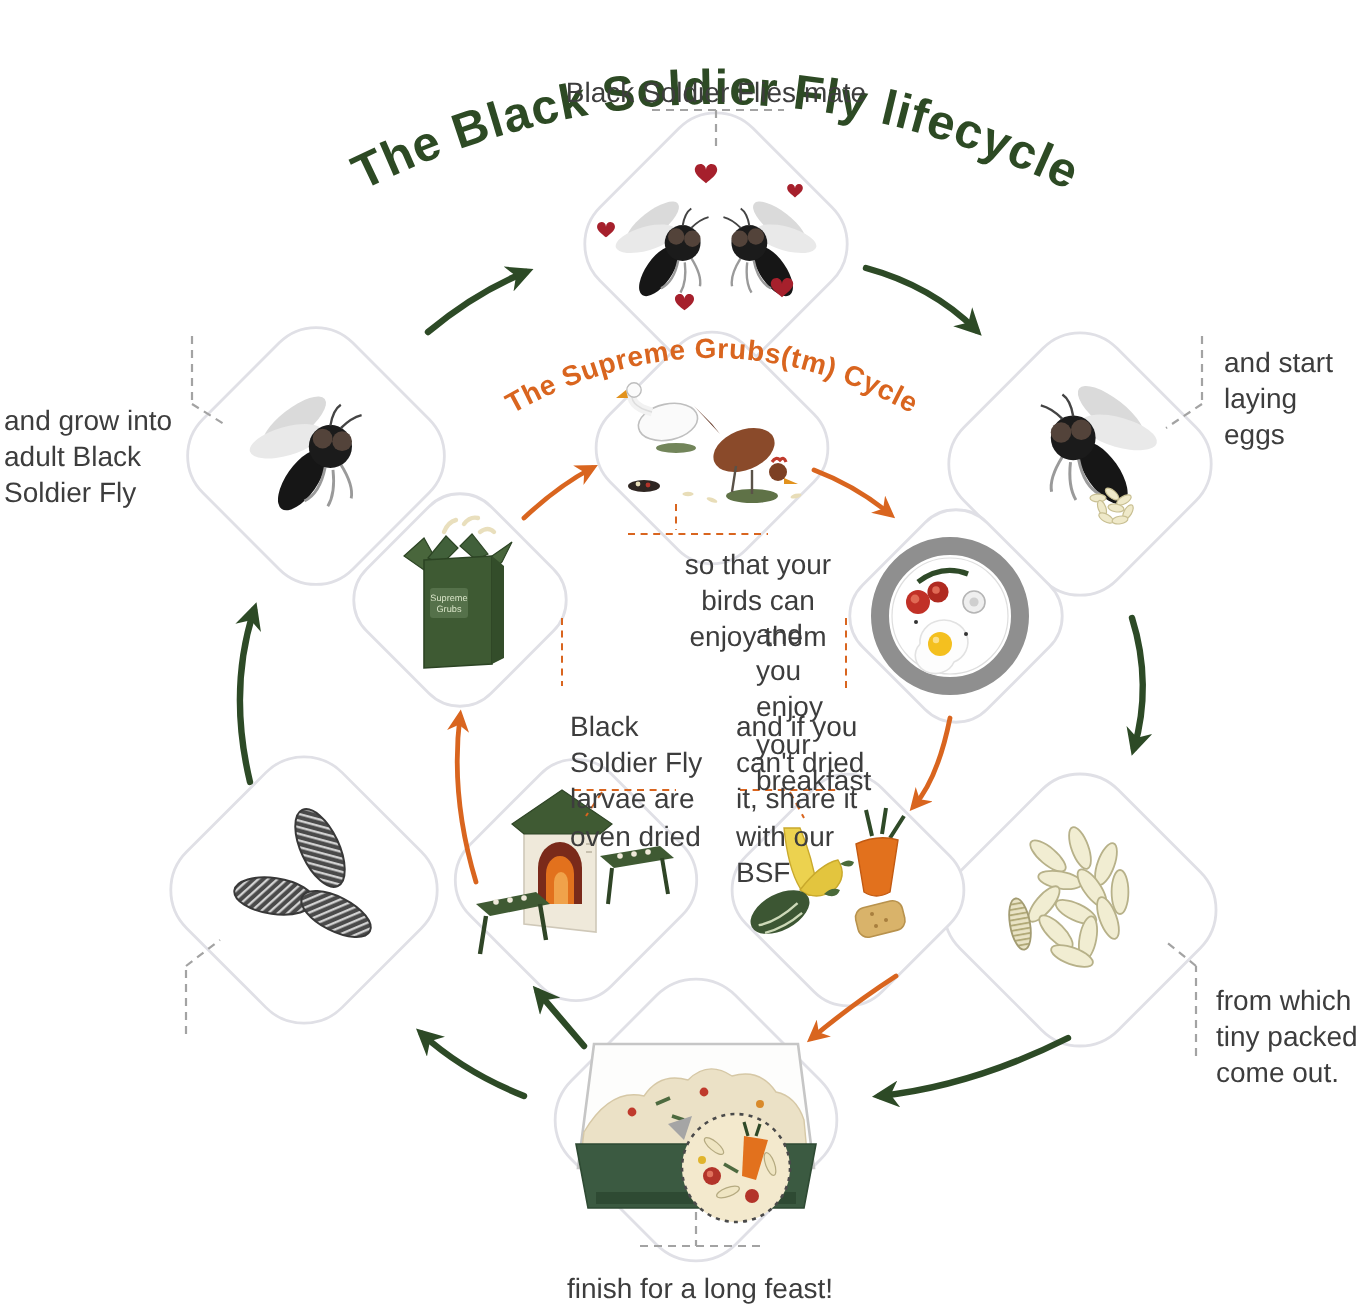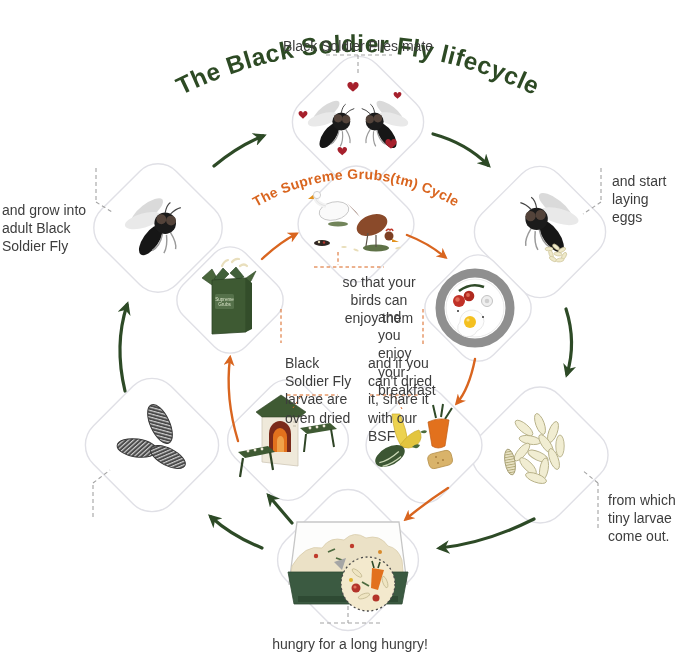--- a/index.html
+++ b/index.html
@@ -271,21 +271,21 @@
        M 96 168 V 202 M 96 202 L 112 212"></path>
   <path fill="none" stroke="#d9651f" stroke-width="1" stroke-dasharray="3.5 2.8" d="M 338 252 V 265 M 314 267 H 384
        M 281 309 V 343
        M 423 309 V 346
        M 287 395 H 338 M 301 396 L 293 408
        M 370 395 H 420 M 395 396 L 402 409"></path>
 </svg>
 
 <div class="lbl" id="lbl-mate">Black Soldier Flies mate</div>
 <div class="lbl" id="lbl-lay">and start laying eggs</div>
-<div class="lbl" id="lbl-larvae">from which tiny larvae come out.</div>
-<div class="lbl" id="lbl-feast">hungry for a long hungry!</div>
+<div class="lbl" id="lbl-larvae">from which tiny packed come out.</div>
+<div class="lbl" id="lbl-feast">finish for a long feast!</div>
 <div class="lbl" id="lbl-adult">and grow into adult Black Soldier Fly</div>
 <div class="lbl" id="lbl-birds">so that your birds can enjoy them</div>
 <div class="lbl" id="lbl-breakfast">and you enjoy your breakfast</div>
 <div class="lbl" id="lbl-oven">Black Soldier Fly larvae are oven dried</div>
 <div class="lbl" id="lbl-share">and if you can't dried it, share it with our BSF</div>
 
 </div>
 
 </body></html>

